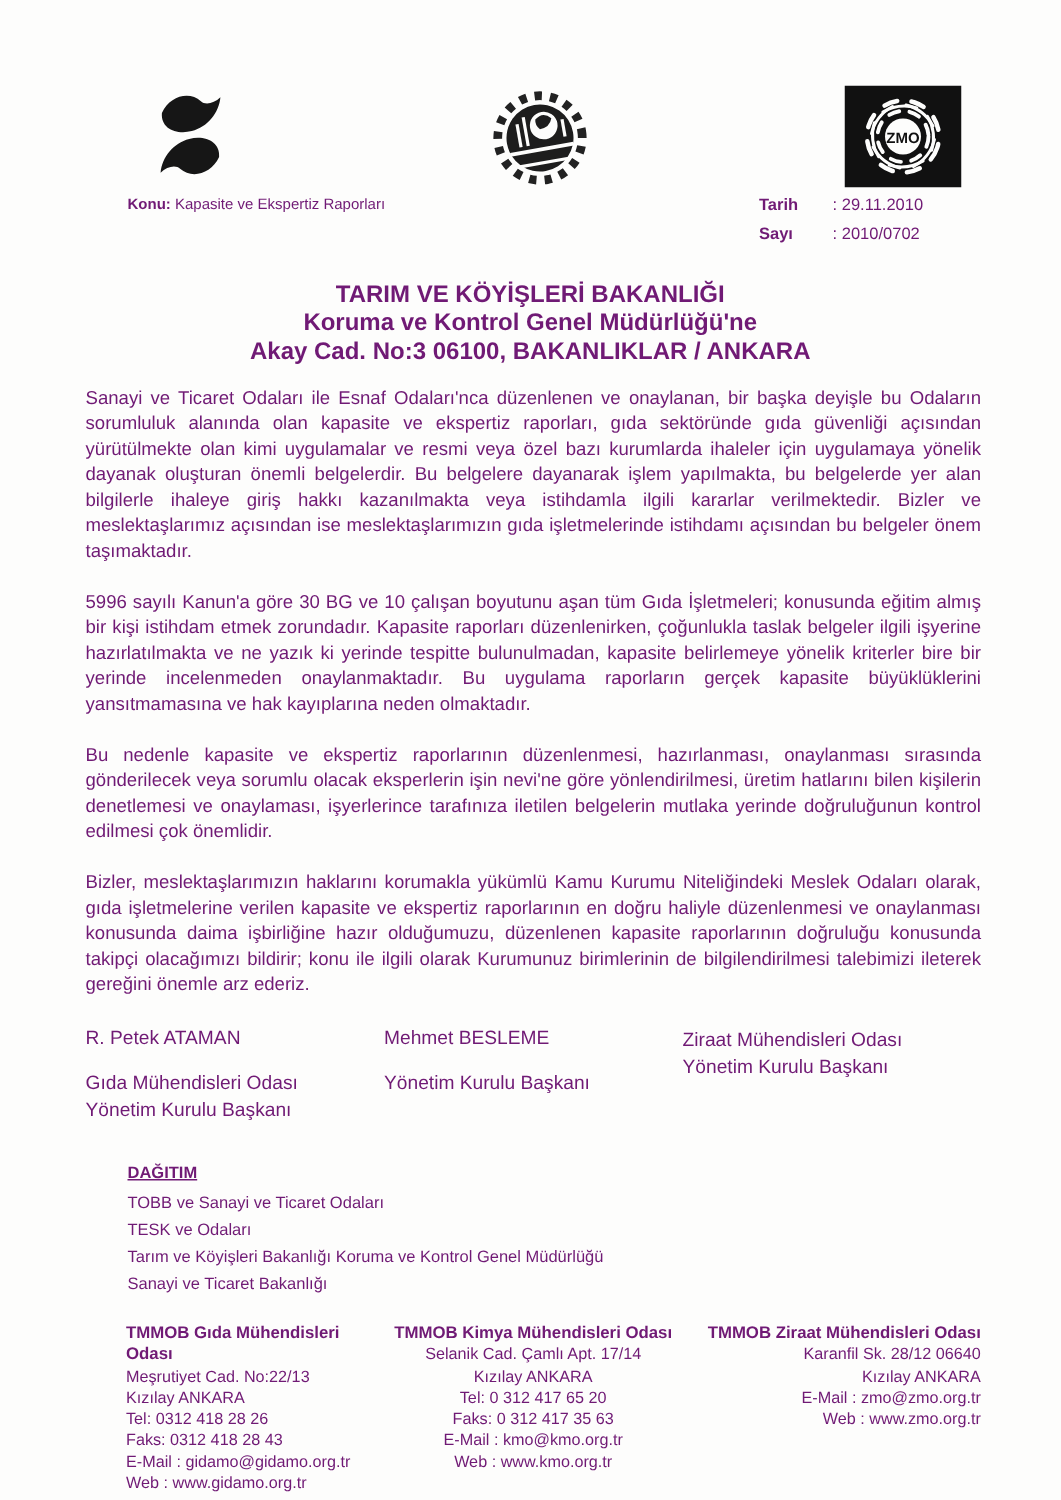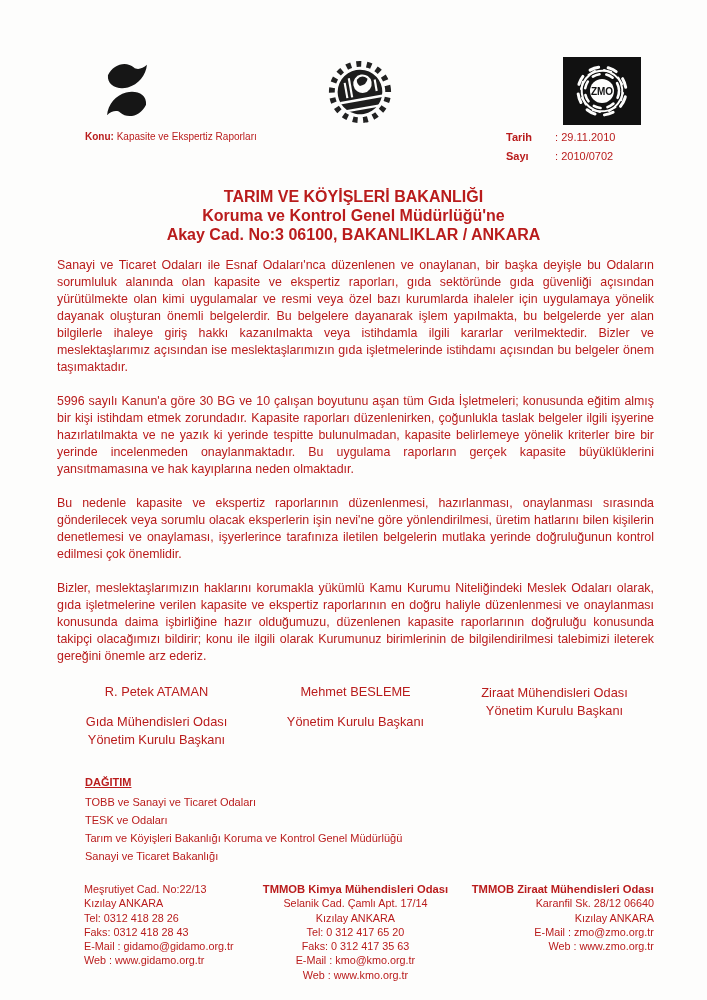--- a/index.html
+++ b/index.html
@@ -1,21 +1,21 @@
 <!DOCTYPE html>
 <html><head>
 <meta charset="utf-8">
 <style>
   html,body { margin:0; padding:0; background:#9a9a9a; }
   .page {
     position:relative;
     width:707px; height:1000px;
     margin:0 auto;
     background:#fdfdfc;
-    color:#b91c1c;
+    color:#701a75;
     font-family:"Liberation Sans", sans-serif;
     overflow:hidden;
   }
   
   .logo-left   { position:absolute; left:101px; top:59px; }
   .logo-center { position:absolute; left:326px; top:53px; }
   .logo-right  { position:absolute; left:563px; top:57px; }
 
   
   .meta-konu { position:absolute; left:85px; top:131px; font-size:10px; }
@@ -27,21 +27,21 @@
   .recipient { position:absolute; left:0; right:0; top:187px; text-align:center;
                font-weight:bold; font-size:16px; line-height:19px; }
 
   
   .body-text { position:absolute; left:57px; width:597px; top:257px;
                font-size:12.4px; line-height:17px; text-align:justify; }
   .body-text p { margin:0 0 17px 0; }
 
   
   .signatures { position:absolute; left:57px; width:597px; top:684px; display:flex; }
-  .sig-col { flex:1; text-align:center; font-size:12.8px; }
+  .sig-col { flex:1; text-align:left; font-size:12.8px; }
   .sig-name { margin-bottom:14px; }
   .sig-org  { line-height:18px; }
 
   
   .distribution { position:absolute; left:85px; top:773px; font-size:11px; line-height:18px; }
   .dist-title { font-weight:bold; text-decoration:underline; margin-bottom:2px; }
 
   
   .footer { position:absolute; left:57px; width:597px; top:882px; display:flex;
             font-size:10.8px; line-height:14.3px; }
@@ -140,20 +140,21 @@
   <div class="distribution">
     <div class="dist-title">DAĞITIM</div>
     <div>TOBB ve Sanayi ve Ticaret Odaları</div>
     <div>TESK ve Odaları</div>
     <div>Tarım ve Köyişleri Bakanlığı Koruma ve Kontrol Genel Müdürlüğü</div>
     <div>Sanayi ve Ticaret Bakanlığı</div>
   </div>
 
   <div class="footer">
     <div class="f-col f-col-1">
+      <div class="f-title">TMMOB Gıda Mühendisleri Odası</div>
       <div>Meşrutiyet Cad. No:22/13</div>
       <div>Kızılay ANKARA</div>
       <div>Tel: 0312 418 28 26</div>
       <div>Faks: 0312 418 28 43</div>
       <div>E-Mail : gidamo@gidamo.org.tr</div>
       <div>Web : www.gidamo.org.tr</div>
     </div>
     <div class="f-col f-col-2">
       <div class="f-title">TMMOB Kimya Mühendisleri Odası</div>
       <div>Selanik Cad. Çamlı Apt. 17/14</div>

